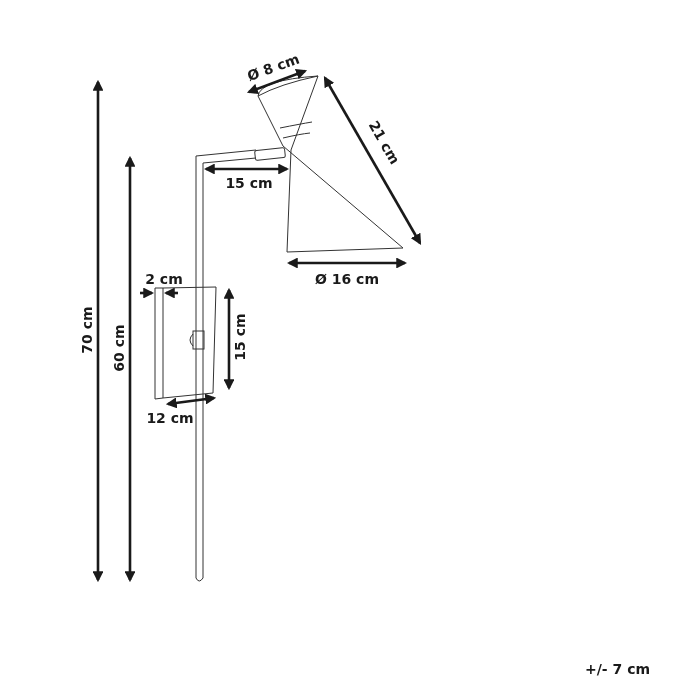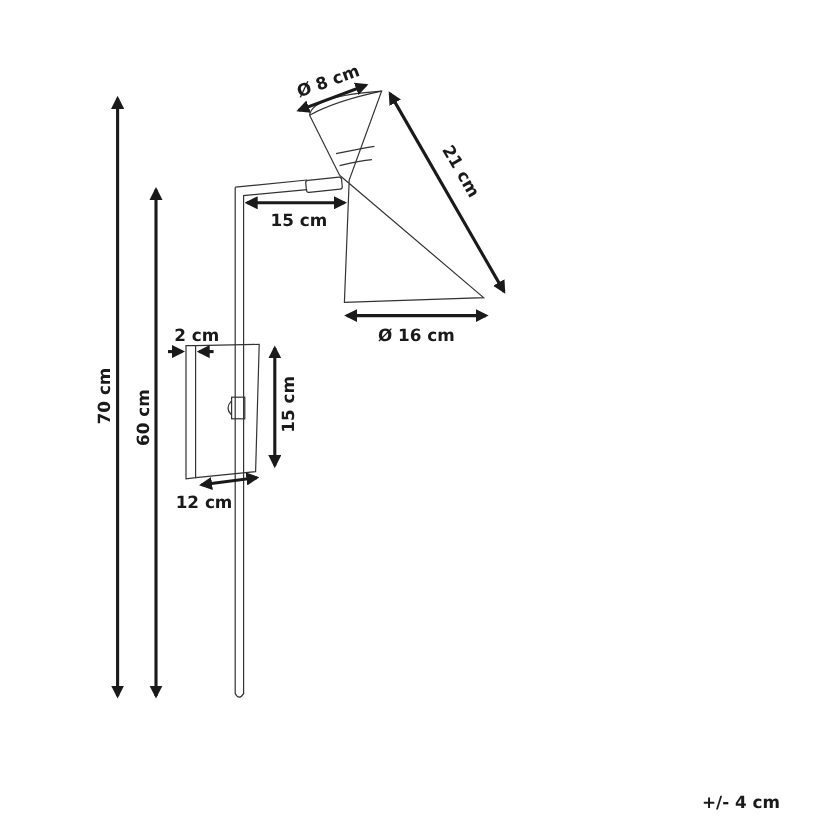--- a/index.html
+++ b/index.html
@@ -59,13 +59,13 @@
   <text class="lbl" transform="translate(124 348) rotate(-90)" text-anchor="middle">60 cm</text>
   <text class="lbl" x="249" y="188" text-anchor="middle">15 cm</text>
   <text class="lbl" transform="translate(275 72) rotate(-20)" text-anchor="middle">Ø 8 cm</text>
   <text class="lbl" transform="translate(380 145) rotate(60)" text-anchor="middle">21 cm</text>
   <text class="lbl" x="347" y="284" text-anchor="middle">Ø 16 cm</text>
   <text class="lbl" x="164" y="284" text-anchor="middle">2 cm</text>
   <text class="lbl" transform="translate(245 337) rotate(-90)" text-anchor="middle">15 cm</text>
   <text class="lbl" x="170" y="423" text-anchor="middle">12 cm</text>
 </svg>
 
-<div class="tol">+/- 4 cm</div>
+<div class="tol">+/- 7 cm</div>
 
 </body></html>

